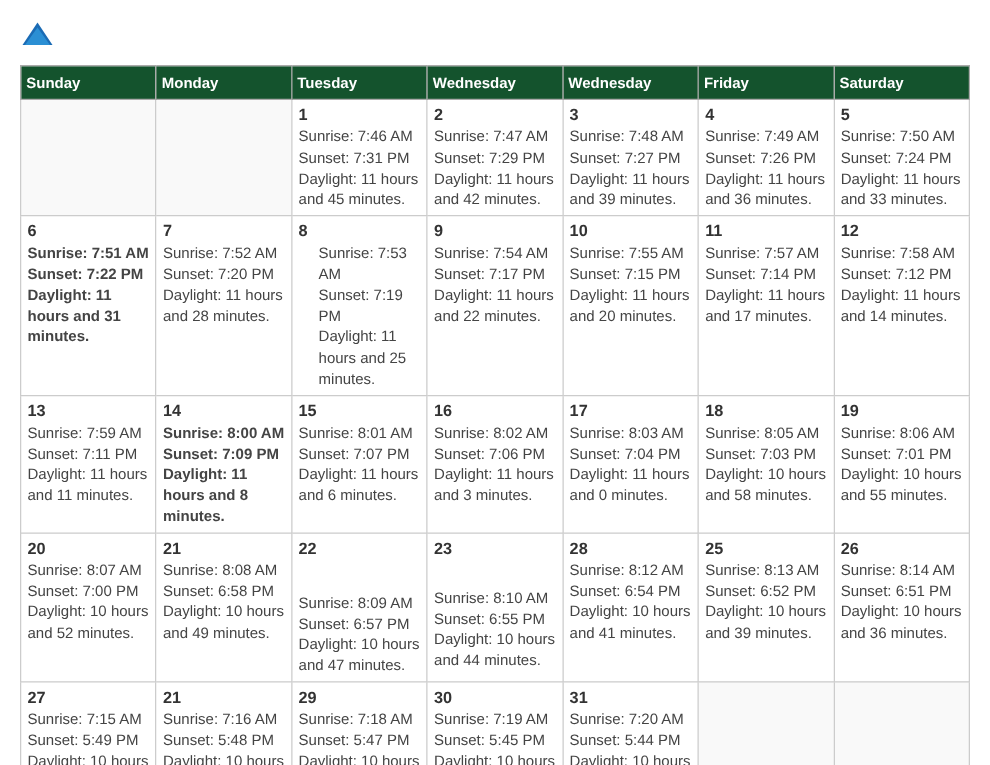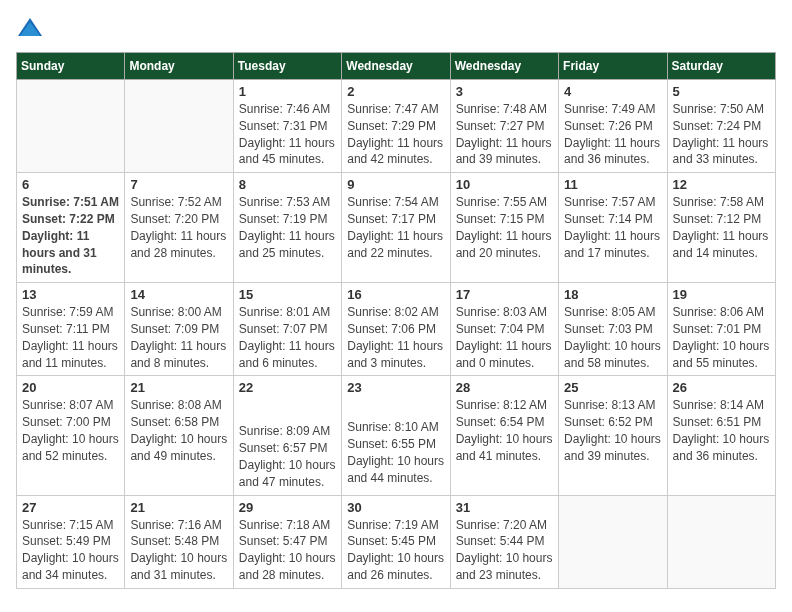--- a/index.html
+++ b/index.html
@@ -159,21 +159,21 @@
 Daylight: 11 hours and 31 minutes.</div>
         </td>
         <td>
           <div class="day-number">7</div>
           <div class="day-info" style="white-space: pre-line;">Sunrise: 7:52 AM
 Sunset: 7:20 PM
 Daylight: 11 hours and 28 minutes.</div>
         </td>
         <td>
           <div class="day-number">8</div>
-          <div class="day-info" style="white-space: pre-line;">Sunrise: 7:53 AM
+          <div class="day-info" style="white-space: pre-line; margin-left: 16px;">Sunrise: 7:53 AM
 Sunset: 7:19 PM
 Daylight: 11 hours and 25 minutes.</div>
         </td>
         <td>
           <div class="day-number">9</div>
           <div class="day-info" style="white-space: pre-line;">Sunrise: 7:54 AM
 Sunset: 7:17 PM
 Daylight: 11 hours and 22 minutes.</div>
         </td>
         <td>
@@ -197,21 +197,21 @@
       </tr>
       <tr>
         <td>
           <div class="day-number">13</div>
           <div class="day-info" style="white-space: pre-line;">Sunrise: 7:59 AM
 Sunset: 7:11 PM
 Daylight: 11 hours and 11 minutes.</div>
         </td>
         <td>
           <div class="day-number">14</div>
-          <div class="day-info" style="white-space: pre-line;">Sunrise: 8:00 AM
+          <div class="day-info" style="white-space: pre-line; font-weight: bold;">Sunrise: 8:00 AM
 Sunset: 7:09 PM
 Daylight: 11 hours and 8 minutes.</div>
         </td>
         <td>
           <div class="day-number">15</div>
           <div class="day-info" style="white-space: pre-line;">Sunrise: 8:01 AM
 Sunset: 7:07 PM
 Daylight: 11 hours and 6 minutes.</div>
         </td>
         <td>

